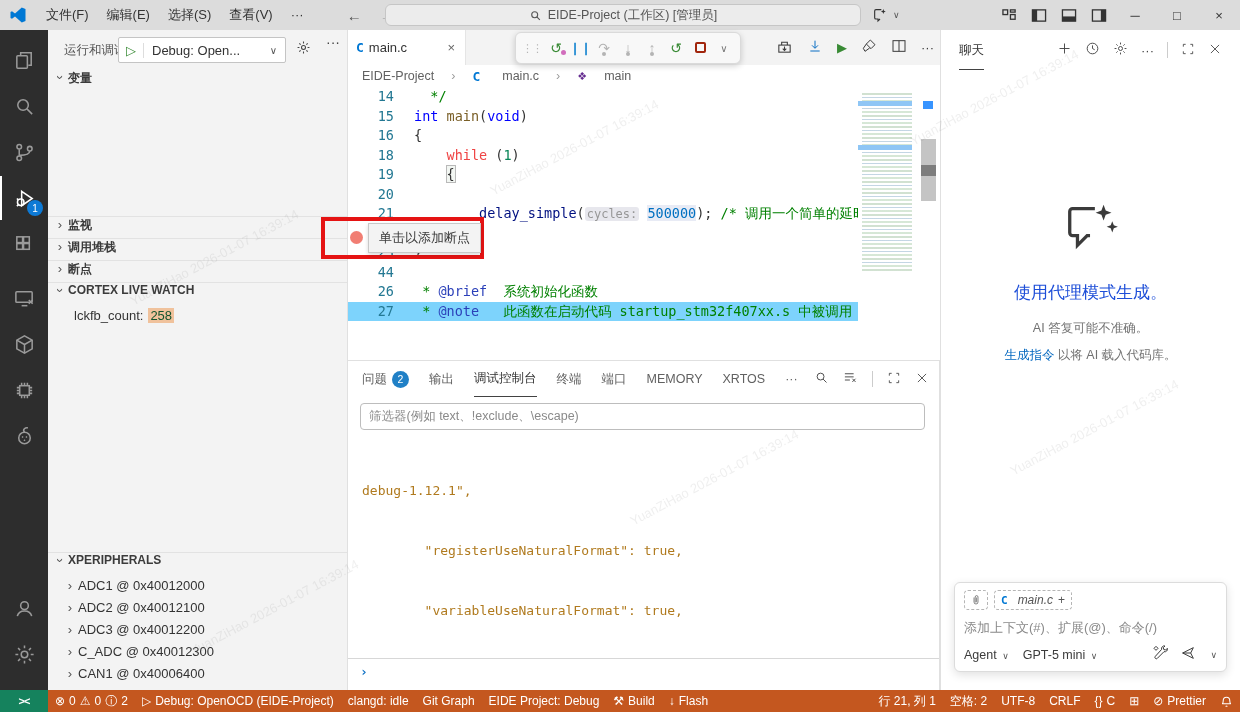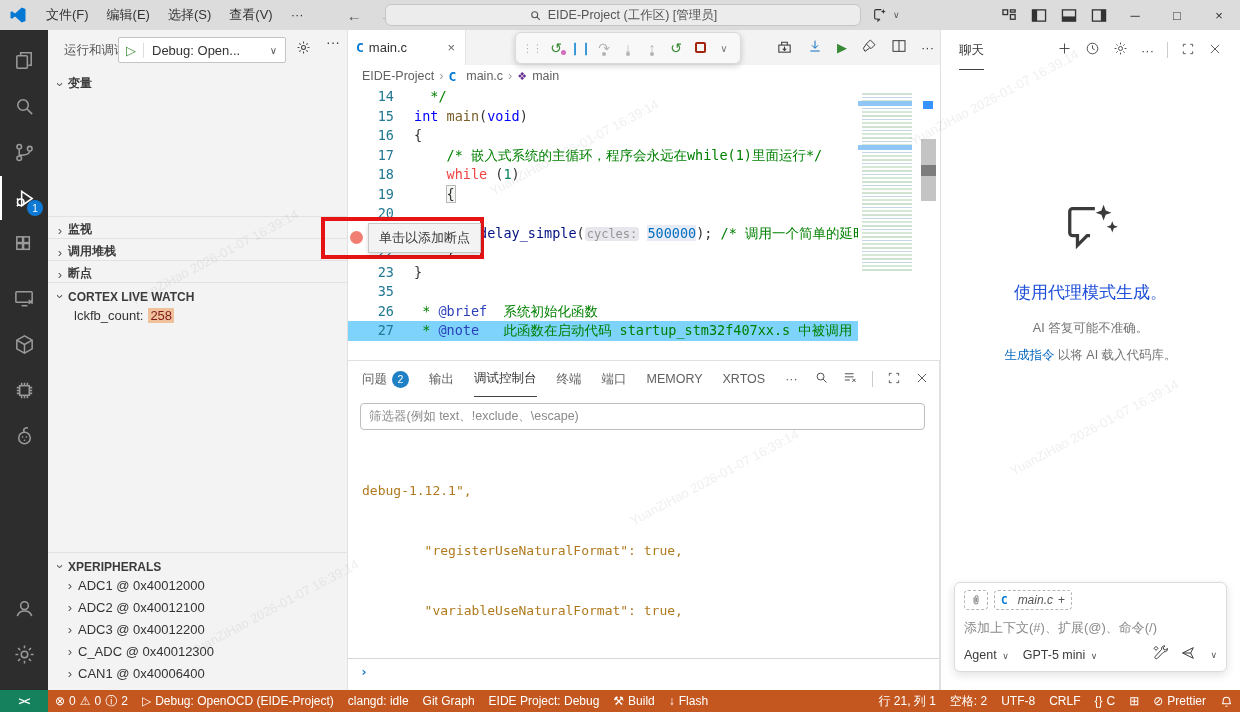--- a/index.html
+++ b/index.html
@@ -37,41 +37,41 @@
   .sb-header { position:absolute; top:0; left:0; right:0; height:40px; display:flex; align-items:center; }
   .sb-title { font-size:12.5px; color:#555; margin-left:16px; }
   .dbg-combo { position:absolute; left:70px; top:7px; width:168px; height:26px; background:#fff;
     border:1px solid #c4c4c4; border-radius:2px; display:flex; align-items:center; }
   .dbg-play { color:#388a34; font-size:13px; padding:0 7px; border-right:1px solid #ddd; }
   .dbg-combo-label { flex:1; padding:0 8px; font-size:13px; color:#333; white-space:nowrap; overflow:hidden; }
   .dbg-combo-caret { padding:0 8px; color:#555; font-size:10px; }
   .sb-gear { position:absolute; left:248px; top:10px; color:#444; }
   .sb-more { position:absolute; left:278px; top:4px; color:#444; font-size:14px; }
   .section { position:absolute; left:0; right:0; height:22px; border-top:1px solid #e2e2e2;
-    display:flex; align-items:flex-end; font-weight:bold; font-size:12px; color:#3b3b3b; }
+    display:flex; align-items:flex-start; font-weight:bold; font-size:12px; color:#3b3b3b; }
   .section .chev { width:16px; text-align:center; color:#555; font-weight:normal; margin-left:4px; font-size:13px; }
   .chev-down { display:inline-block; transform:rotate(90deg); }
   .tree-item { position:absolute; left:0; right:0; height:22px; display:flex; align-items:center;
     font-size:13px; color:#333; }
   .tree-item .chev { width:16px; text-align:center; color:#555; margin-left:14px; font-size:13px; }
-  .watch-val { background:#f0c29c; padding:0 2px; margin-left:5px; color:#7f1d1d; }
+  .watch-val { background:#f0c29c; padding:0 2px; margin-left:5px; color:#14532d; }
 
   
   .editorgroup { position:absolute; top:30px; left:348px; width:592px; height:330px; background:#fff; }
   .tabbar { position:absolute; top:0; left:0; right:0; height:35px; background:#f3f3f3; display:flex; }
   .tab { width:118px; height:35px; background:#fff; display:flex; align-items:center; padding:0 8px;
     border-right:1px solid #e5e5e5; }
   .c-icon { color:#0078d4; font-weight:bold; font-size:13px; margin-right:5px; font-family:"DejaVu Sans Mono", monospace; }
   .tab-name { flex:1; font-size:13px; color:#333; }
   .tab-close { color:#666; font-size:13px; padding:0 2px; }
   .ed-actions { position:absolute; right:6px; top:0; height:35px; display:flex; align-items:center; gap:14px; color:#3b3b3b; }
   .ed-actions svg { stroke:#3b3b3b; fill:none; stroke-width:1.5; }
   .run-green { color:#388a34; font-size:13px; }
   .breadcrumb { position:absolute; top:35px; left:0; right:0; height:22px; display:flex; align-items:center;
-    font-size:12.5px; color:#616161; padding-left:14px; gap:5px; background:#fff; }
+    font-size:12.5px; color:#616161; padding-left:14px; gap:17px; background:#fff; }
   .bc-sep { color:#999; }
   .bc-sym { color:#652d90; font-size:11px; }
 
   .code { position:absolute; top:57px; left:0; right:22px; bottom:0; overflow:hidden;
     font-family:"DejaVu Sans Mono", monospace; font-size:13.5px; background:#fff; }
   .cline { height:19.5px; line-height:19.5px; display:flex; white-space:pre; }
   .cline.cur { background:#7dd3fc; }
   .lnum { width:46px; text-align:right; color:#237893; flex:0 0 46px; padding-right:0; }
   .lcode { margin-left:20px; }
   .tok[data-c="kw"] { color:#0000ff; }
@@ -423,28 +423,27 @@
       <span>main.c</span>
       <span class="bc-sep">›</span>
       <span class="bc-sym">❖</span>
       <span>main</span>
     </div>
 
     <div class="code">
       <div class="cline"><span class="lnum">14</span><span class="lcode"><span class="tok" data-c="cmt">  */</span></span></div>
       <div class="cline"><span class="lnum">15</span><span class="lcode"><span class="tok" data-c="kw">int </span><span class="tok" data-c="fn">main</span><span class="tok" data-c="pln">(</span><span class="tok" data-c="kw">void</span><span class="tok" data-c="pln">)</span></span></div>
       <div class="cline"><span class="lnum">16</span><span class="lcode"><span class="tok" data-c="pln">{</span></span></div>
-      <div class="cline"><span class="lnum">17</span><span class="lcode"><span class="tok" data-c="pln">    </span><span class="tok" data-c="cmt">/* 嵌入式系统的主循环，程序会永远在while(1)里面运行*/</span></span></div>
       <div class="cline"><span class="lnum">18</span><span class="lcode"><span class="tok" data-c="pln">    </span><span class="tok" data-c="kwc">while</span><span class="tok" data-c="pln"> (</span><span class="tok" data-c="num">1</span><span class="tok" data-c="pln">)</span></span></div>
       <div class="cline"><span class="lnum">19</span><span class="lcode"><span class="tok" data-c="pln">    </span><span class="tok" data-c="brhl">{</span></span></div>
       <div class="cline"><span class="lnum">20</span></div>
       <div class="cline"><span class="lnum">21</span><span class="lcode"><span class="tok" data-c="pln">        </span><span class="tok" data-c="var">delay_simple</span><span class="tok" data-c="pln">(</span><span class="tok" data-c="inlay">cycles:</span><span class="tok" data-c="pln"> </span><span class="tok" data-c="consthl">500000</span><span class="tok" data-c="pln">); </span><span class="tok" data-c="cmt">/* 调用一个简单的延时，</span></span></div>
       <div class="cline"><span class="lnum">22</span><span class="lcode"><span class="tok" data-c="pln">    </span><span class="tok" data-c="pln">}</span></span></div>
       <div class="cline"><span class="lnum">23</span><span class="lcode"><span class="tok" data-c="pln">}</span></span></div>
-      <div class="cline"><span class="lnum">35</span><span class="lcode"></span></div>
+      <div class="cline"><span class="lnum">44</span><span class="lcode"></span></div>
       <div class="cline"><span class="lnum">26</span><span class="lcode"><span class="tok" data-c="cmt"> * </span><span class="tok" data-c="doc">@brief</span><span class="tok" data-c="cmt">  系统初始化函数</span></span></div>
       <div class="cline cur"><span class="lnum">27</span><span class="lcode"><span class="tok" data-c="cmt"> * </span><span class="tok" data-c="doc">@note</span><span class="tok" data-c="cmt">   此函数在启动代码 startup_stm32f407xx.s 中被调用</span></span></div>
     </div>
 
     <div class="minimap">
       <div class="mm-body"></div>
       <div class="mm-sel" style="top:14px"></div>
       <div class="mm-sel" style="top:58px"></div>
     </div>
     <div class="vscroll">

